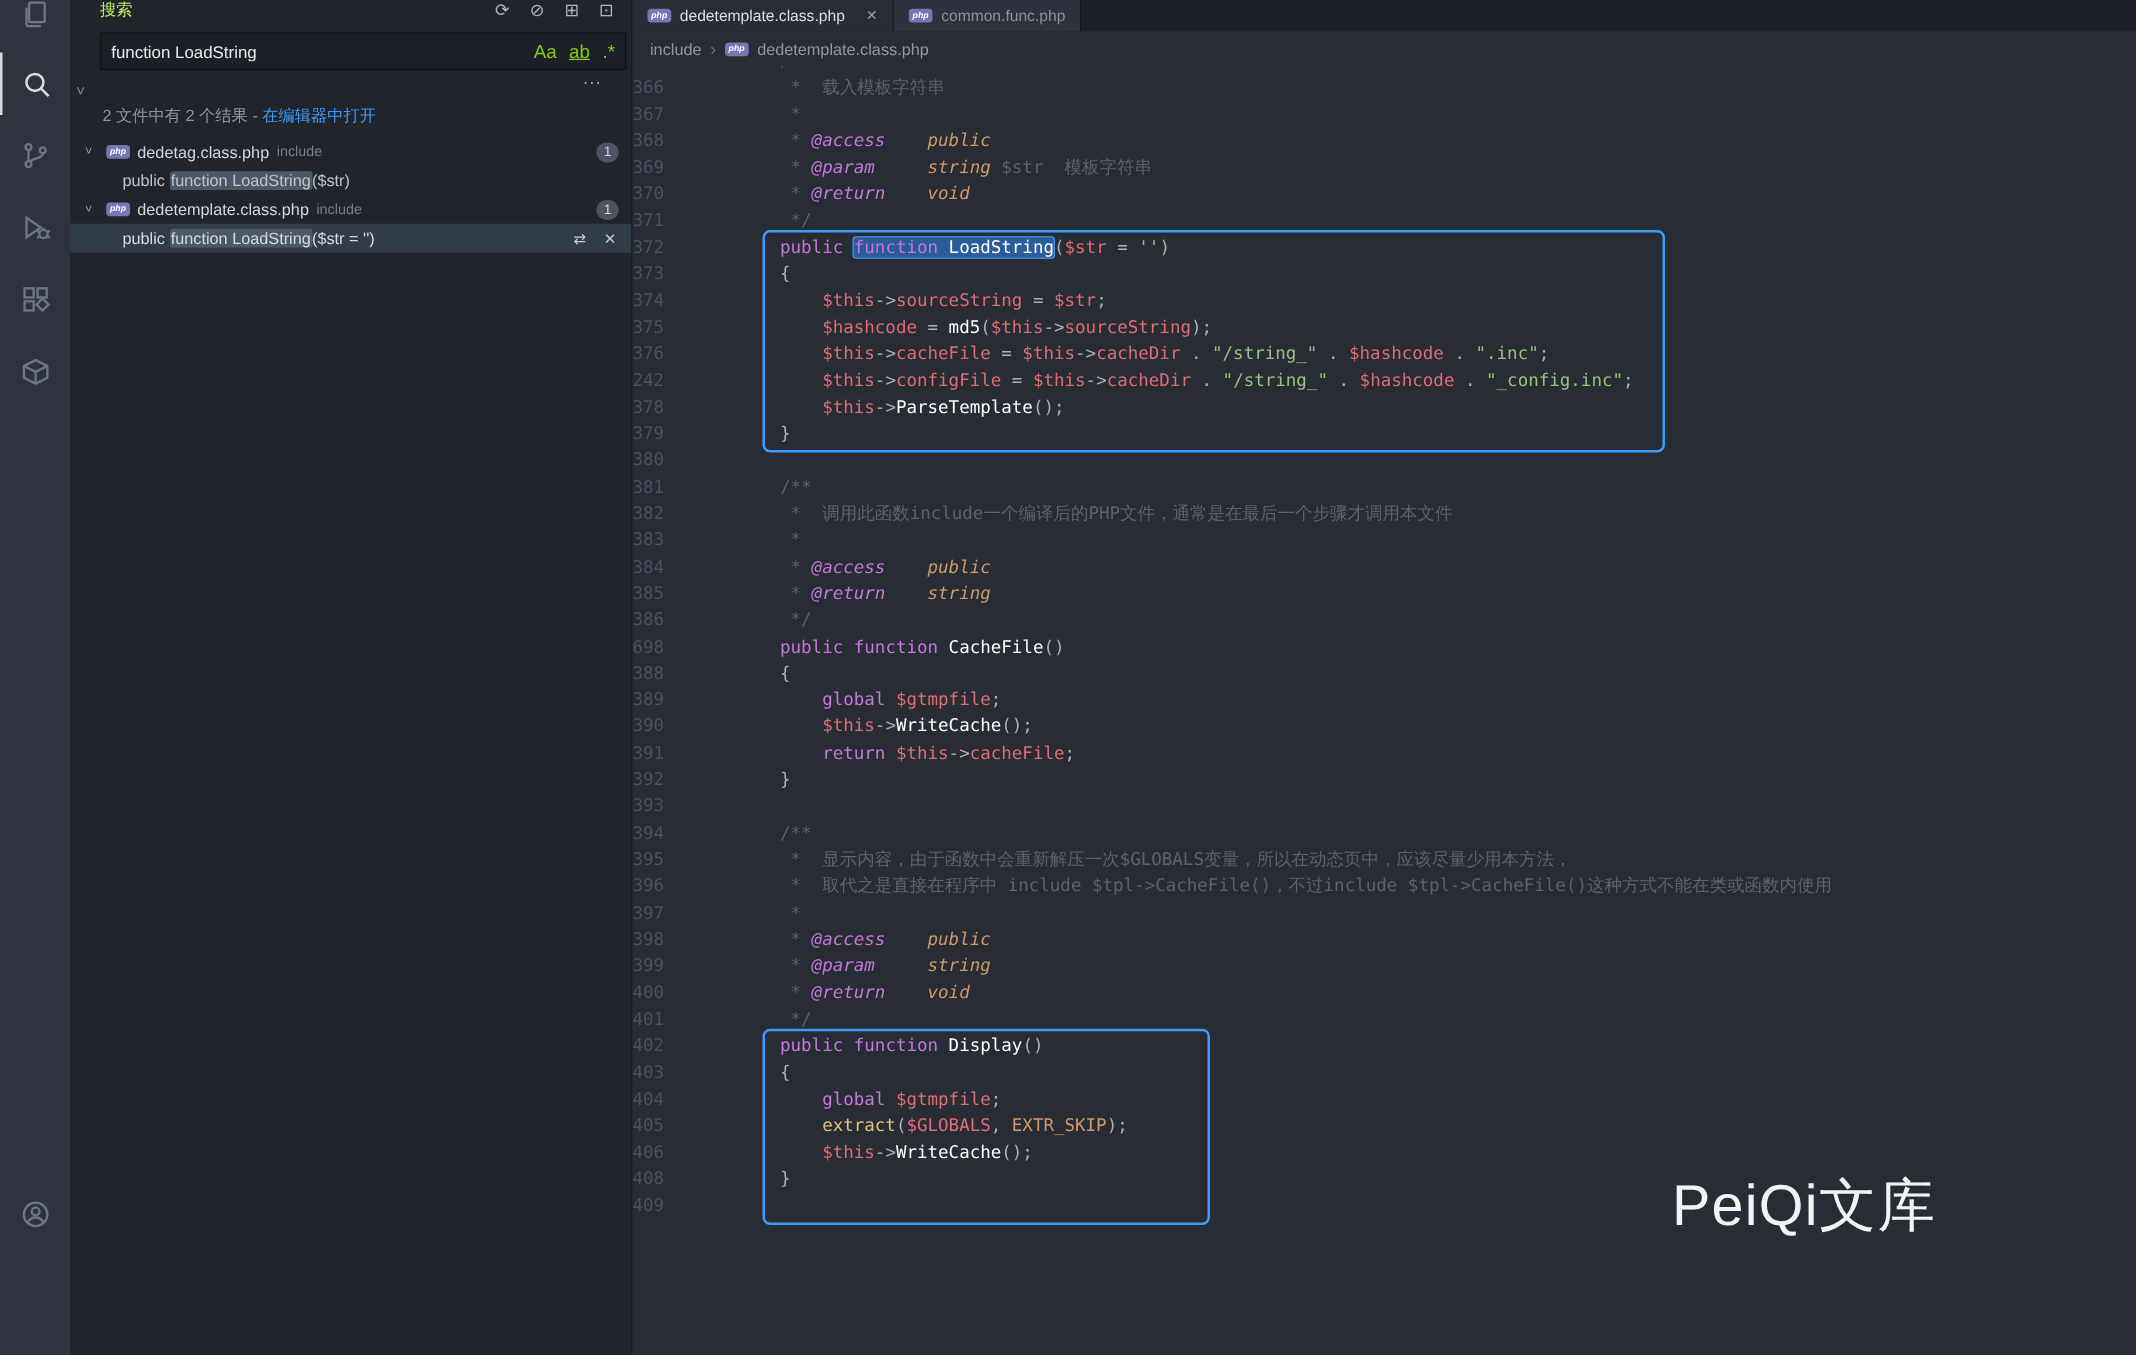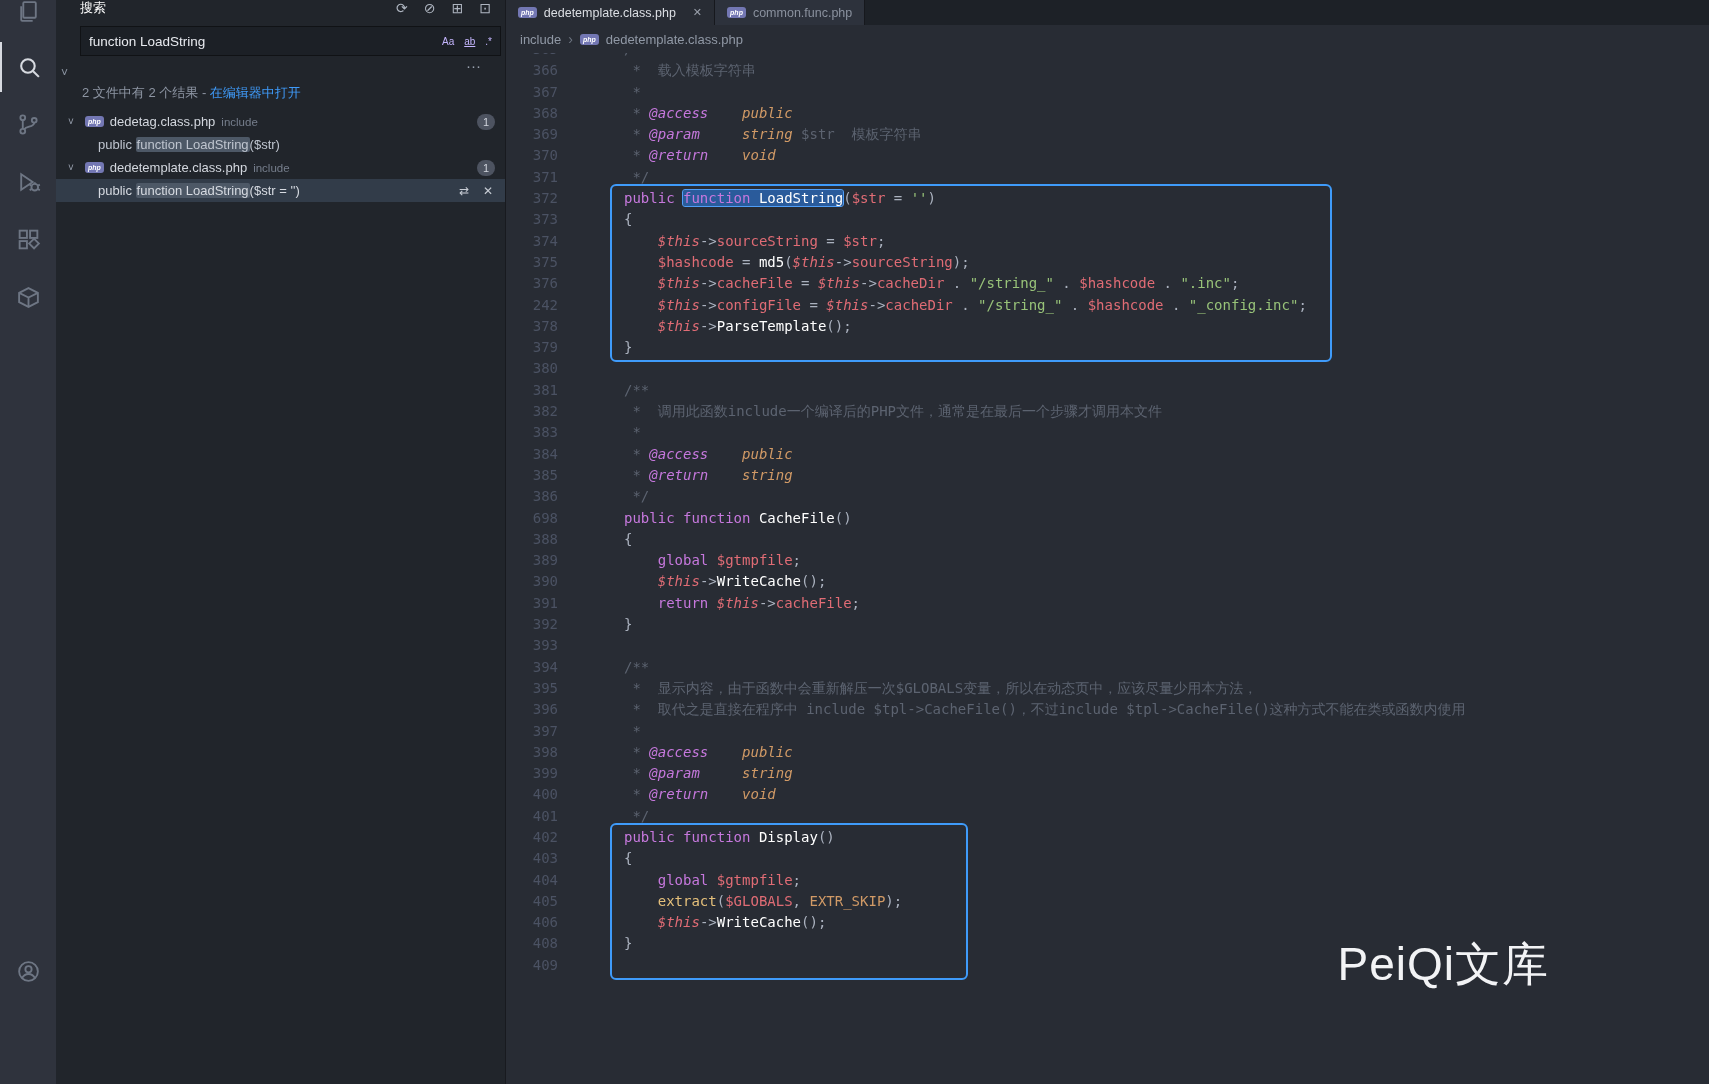--- a/index.html
+++ b/index.html
@@ -9,29 +9,29 @@
 
   
   .activity-bar{width:56px;background:#2f333d;position:relative;flex:none}
   .ab-icon{position:absolute;left:0;width:56px;height:50px;display:flex;align-items:center;justify-content:center;color:#6e7684;cursor:pointer}
   .ab-icon svg{width:25px;height:25px}
   .ab-icon.active{color:#d7dae0;border-left:2px solid #d7dae0}
 
   
   .sidebar{width:450px;background:#21252b;flex:none;position:relative;border-right:1px solid #181a1f}
   .sb-header{display:flex;align-items:center;height:20px;padding:0 14px 0 24px;margin-top:-2px}
-  .sb-title{color:#ffffff}
+  .sb-title{color:#bef264}
   .sb-actions{margin-left:auto;display:flex;gap:16px;color:#aeb5c0;font-size:14px}
   .hdr-ic{cursor:pointer}
   .search-block{position:relative;padding:8px 4px 0 24px}
   .replace-twisty{position:absolute;left:5px;top:48px;color:#8a93a1;font-size:12px;cursor:pointer}
   .input-box{display:flex;align-items:center;background:#1c2026;border:1px solid #101215;height:30px;padding:0 8px;margin-bottom:6px}
   .input-box input{flex:1;background:transparent;border:none;outline:none;color:#e8eaef;font-size:13.5px;font-family:"Liberation Sans",sans-serif}
   .input-box input::placeholder{color:#757e8c}
-  .in-ic{color:#c4b5fd;font-size:10px;margin-left:10px;cursor:pointer}
+  .in-ic{color:#84cc16;font-size:15px;margin-left:10px;cursor:pointer}
   .in-ic.ww{text-decoration:underline}
   .more-row{text-align:right;padding-right:20px;color:#9aa2b0;font-size:15px;line-height:8px;height:12px;cursor:default}
   .summary{margin:10px 0 8px 26px;color:#8d95a3}
   .summary .link{color:#3f9bfa;cursor:pointer;text-decoration:none}
   .tree{margin-top:2px}
   .file-row{display:flex;align-items:center;height:23px;padding:0 10px 0 12px;gap:6px;cursor:pointer}
   .twisty{color:#9aa2b0;font-size:10px;width:11px;flex:none}
   .php-badge{background:#7377b3;color:#fff;border-radius:3px;font-size:7px;font-weight:bold;font-style:italic;padding:1px 3px;flex:none;line-height:9px}
   .file-name{color:#d3d7de}
   .file-path{color:#767e8c;font-size:11.5px}
@@ -47,30 +47,30 @@
   .tab-bar{height:25px;background:#1d2127;display:flex;flex:none}
   .tab{display:flex;align-items:center;gap:7px;padding:0 12px;font-size:12.5px;cursor:pointer;border-right:1px solid #16181d}
   .tab.active{background:#282c34;color:#dcdfe4}
   .tab.inactive{background:#2d323c;color:#8a919e}
   .tab-close{margin-left:10px;color:#9aa0ab;font-size:11px}
   .breadcrumb{height:28px;display:flex;align-items:center;gap:7px;padding-left:14px;color:#9098a5;font-size:13px;flex:none}
   .bc-sep{color:#6d7480;font-size:14px}
   .code-wrap{flex:1;position:relative;overflow:hidden}
   .lines{position:absolute;top:-14px;left:0;right:0;font-family:"DejaVu Sans Mono","Liberation Mono",monospace;font-size:14px;line-height:21.3px}
   .code-line{display:flex;height:21.3px}
-  .lnum{width:52px;text-align:right;color:#4b5263;flex:none}
+  .lnum{width:52px;color:#4b5263;flex:none}
   .ltext{margin-left:66px;white-space:pre}
   .tk-cm{color:#5c6370;}
   .tk-at{color:#c678dd;font-style:italic}
   .tk-ty{color:#d19a66;font-style:italic}
   .tk-kw{color:#c678dd}
   .tk-fn{color:#ffffff}
   .tk-fnb{color:#e5c07b}
   .tk-var{color:#e06c75}
-  .tk-vit{color:#e06c75;font-style:italic}
+  .tk-vit{color:#e06c75;}
   .tk-str{color:#98c379}
   .tk-cst{color:#d19a66}
   .tk-pl{color:#abb2bf}
   .find-match{background:#2a5b9b;outline:1.5px solid #4f9ef8;border-radius:2px}
   .anno-box{position:absolute;border:2.5px solid #3f9bfa;border-radius:6px;pointer-events:none}
   .watermark{position:absolute;right:160px;bottom:88px;font-size:46px;color:#f2f3f5;z-index:5;letter-spacing:1px}
 </style>
 </head>
 <body>
 

